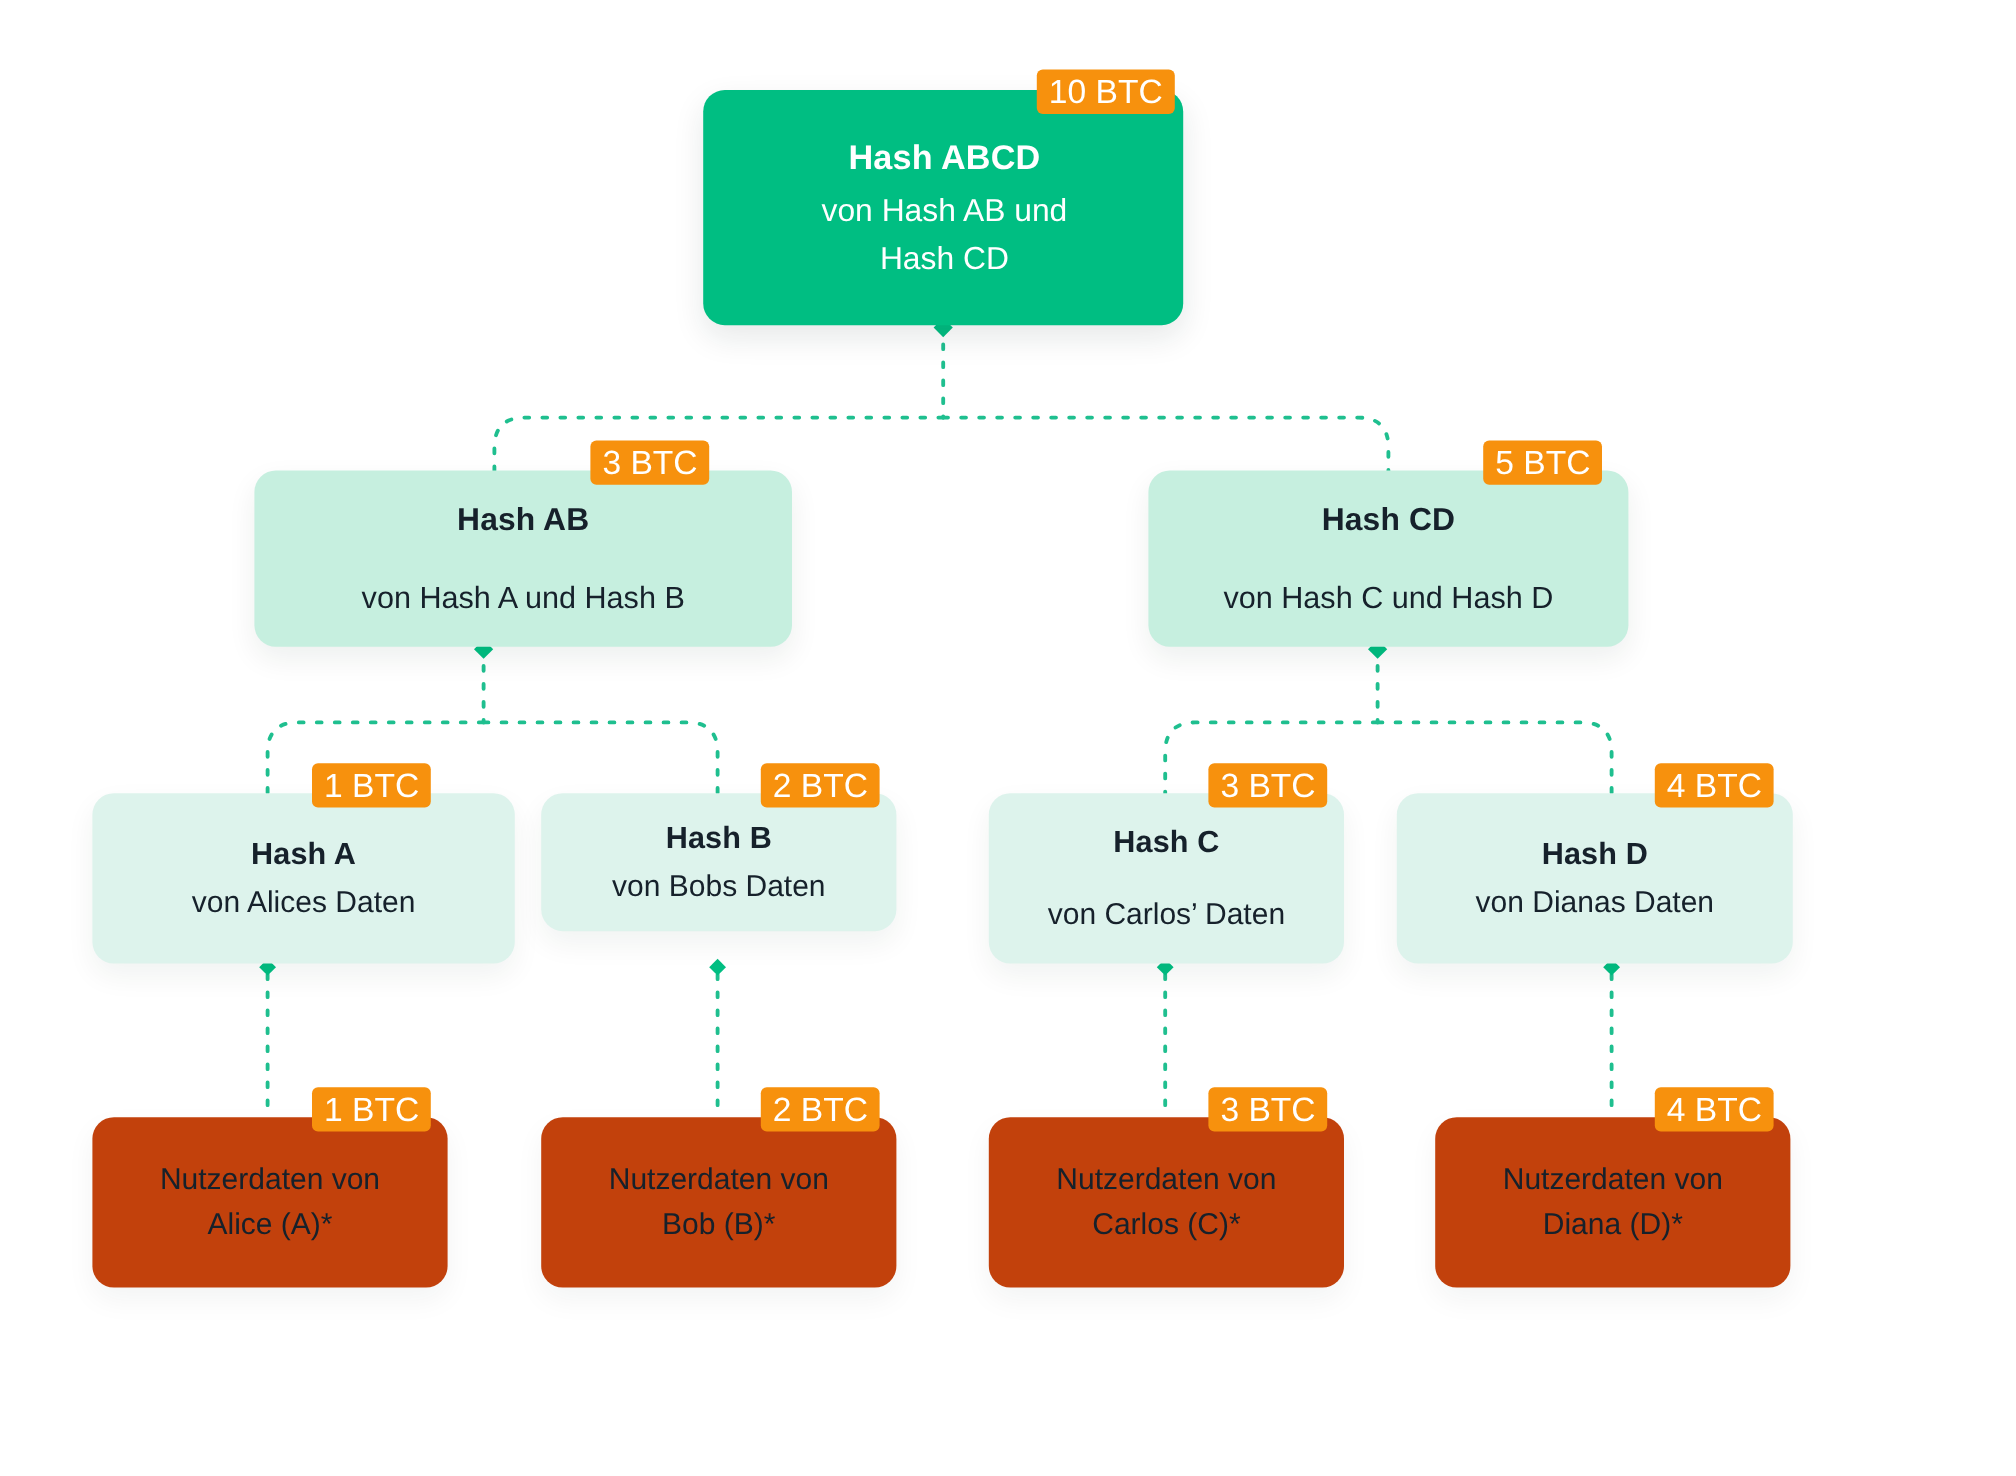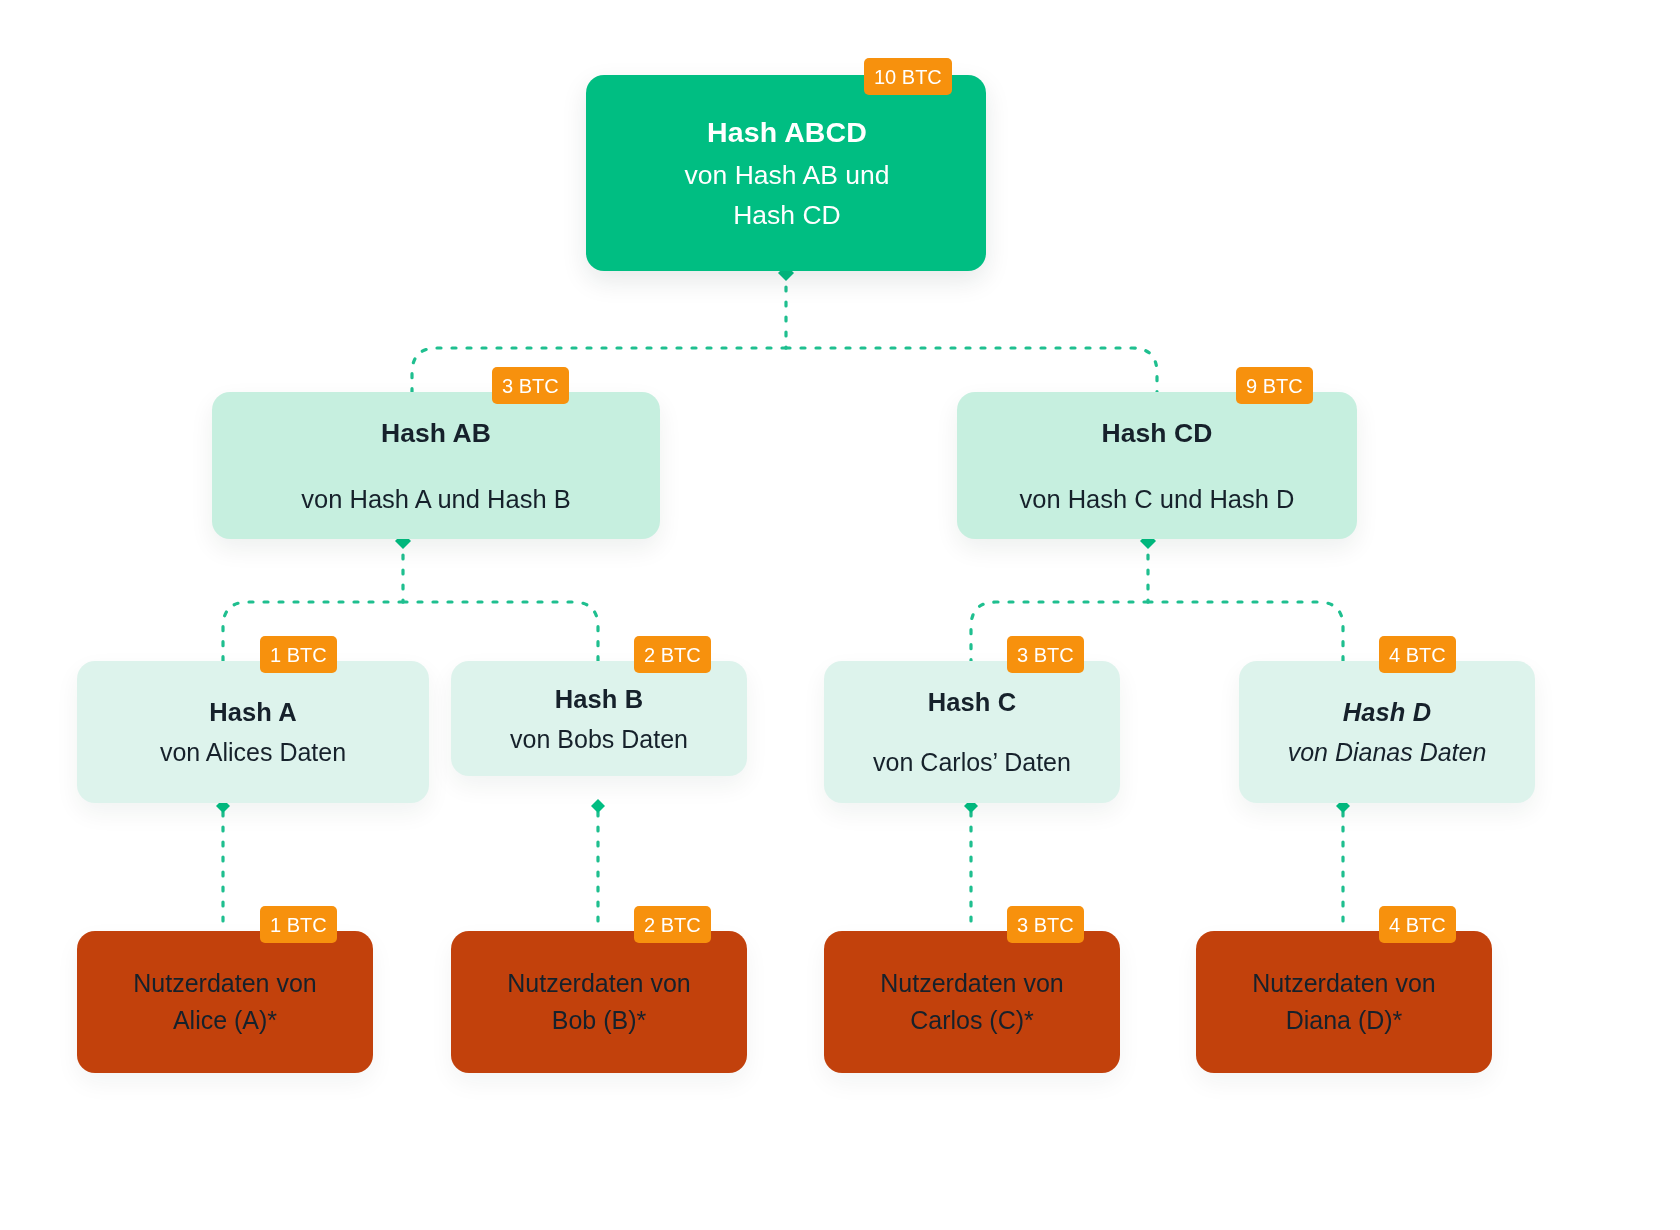--- a/index.html
+++ b/index.html
@@ -101,21 +101,21 @@
   .lvl-3 .sub {
     font-size: 25px;
     line-height: 37px;
   }
   .badge {
     position: absolute;
     box-sizing: border-box;
     background: #F7910D;
     color: #ffffff;
     border-radius: 5px;
-    font-size: 20px;
+    font-size: 28px;
     line-height: 1;
     display: flex;
     align-items: center;
     justify-content: center;
     padding: 0 10px;
     height: 37px;
     white-space: nowrap;
     z-index: 6;
   }
 </style>
@@ -166,41 +166,41 @@
   <div class="node lvl-1" style="left:212px; top:392px; width:448px; height:147px;">
     <div class="title">Hash AB</div>
     <div class="sub">von Hash A und Hash B</div>
   </div>
   <div class="badge" style="left:492px; top:367px;">3 BTC</div>
 
   <div class="node lvl-1" style="left:957px; top:392px; width:400px; height:147px;">
     <div class="title">Hash CD</div>
     <div class="sub">von Hash C und Hash D</div>
   </div>
-  <div class="badge" style="left:1236px; top:367px;">9 BTC</div>
+  <div class="badge" style="left:1236px; top:367px;">5 BTC</div>
 
   <div class="node lvl-2" style="left:77px; top:661px; width:352px; height:142px;">
     <div class="title">Hash A</div>
     <div class="sub">von Alices Daten</div>
   </div>
   <div class="badge" style="left:260px; top:636px;">1 BTC</div>
 
   <div class="node lvl-2" style="left:451px; top:661px; width:296px; height:115px;">
     <div class="title">Hash B</div>
     <div class="sub">von Bobs Daten</div>
   </div>
   <div class="badge" style="left:634px; top:636px;">2 BTC</div>
 
   <div class="node lvl-2" style="left:824px; top:661px; width:296px; height:142px;gap:20px;">
     <div class="title">Hash C</div>
     <div class="sub">von Carlos’ Daten</div>
   </div>
   <div class="badge" style="left:1007px; top:636px;">3 BTC</div>
 
-  <div class="node lvl-2" style="left:1239px; top:661px; width:296px; height:142px;font-style:italic;">
+  <div class="node lvl-2" style="left:1164px; top:661px; width:330px; height:142px;">
     <div class="title">Hash D</div>
     <div class="sub">von Dianas Daten</div>
   </div>
   <div class="badge" style="left:1379px; top:636px;">4 BTC</div>
 
   <div class="node lvl-3" style="left:77px; top:931px; width:296px; height:142px;">
     <div class="sub">Nutzerdaten von</div>
     <div class="sub">Alice (A)*</div>
   </div>
   <div class="badge" style="left:260px; top:906px;">1 BTC</div>

